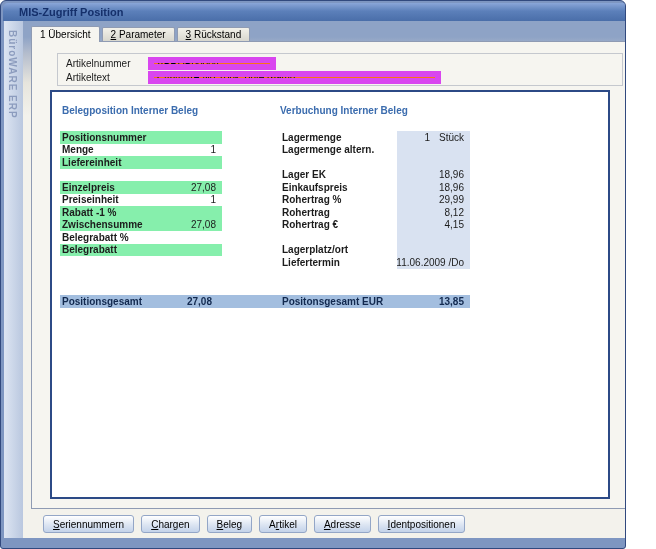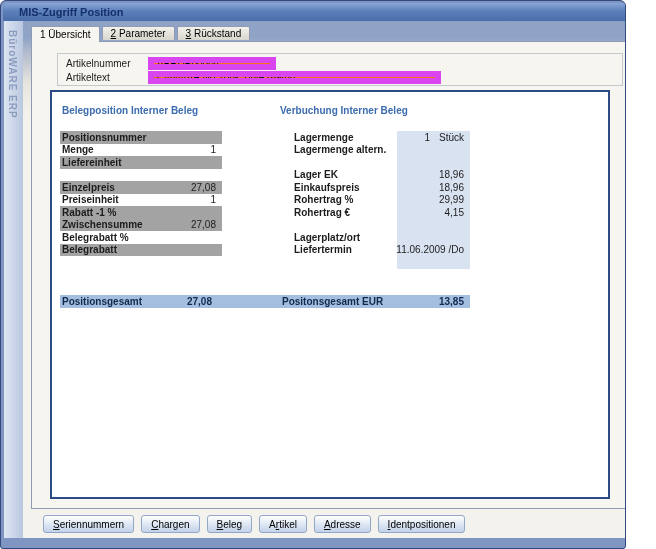--- a/index.html
+++ b/index.html
@@ -19,21 +19,21 @@
   .wbody{
     position:absolute;left:3px;top:20px;width:643px;height:517px;
     background:linear-gradient(180deg,#8ea3c6 0px,#8ea3c6 16px,#b3bccd 32px,#e7e5dd 62px,#f3f2ec 95px,#f3f2ec 100%);
   }
   .sidebar{position:absolute;left:0;top:0;width:19px;height:517px;
     background:linear-gradient(90deg,#dde5f2,#b9c7df);}
   .brand{
     position:absolute;top:9px;left:3px;writing-mode:vertical-rl;
     font-size:10px;font-weight:bold;color:#8c9cbe;letter-spacing:1px;white-space:nowrap;
   }
-  .tabs{position:absolute;left:27px;top:5px;height:16px;display:flex;align-items:flex-start;z-index:3;}
+  .tabs{position:absolute;left:27px;top:5px;height:16px;display:flex;align-items:center;z-index:3;}
   .tab{
     height:14px;line-height:14px;padding:0 8px;font-size:10px;color:#000;
     background:linear-gradient(#f2f1ea,#d8d7ce);
     border:1px solid #8f9bb3;border-bottom:none;border-radius:2px 2px 0 0;margin-right:2px;
     white-space:nowrap;cursor:default;
   }
   .tab.active{height:16px;line-height:16px;background:#f6f5f0;}
   .tabpanel{
     position:absolute;left:27px;top:20px;width:596px;height:468px;
     background:#f6f5f0;border:1px solid #8f9bb3;z-index:2;
@@ -47,27 +47,27 @@
   }
   .f-input.r1{top:3px;width:128px;} .f-input.r2{top:17px;width:293px;}
   .mainpanel{
     position:absolute;left:18px;top:48px;width:560px;height:409px;
     background:#ffffff;border:2px solid #2c4a86;
   }
   .col-header{position:absolute;top:13px;font-size:10px;font-weight:bold;color:#3b6cae;white-space:nowrap;}
   .col-header.left{left:10px;} .col-header.right{left:228px;}
   .leftcol{position:absolute;left:8px;top:39px;width:162px;}
   .lrow{height:12.5px;display:flex;align-items:center;font-size:10px;padding:0 6px 0 2px;}
-  .lrow.band{background:#a3a3a3;}
+  .lrow.band{background:#86efac;}
   .llabel{flex:1;font-weight:bold;color:#1c1c1c;white-space:nowrap;}
   .lvalue{text-align:right;color:#1c1c1c;white-space:nowrap;}
   .valueblock{position:absolute;left:345px;top:39px;width:73px;height:138px;background:#d9e2f1;}
   .rightcol{position:absolute;left:228px;top:39px;width:190px;z-index:1;}
   .rrow{height:12.5px;display:flex;align-items:center;font-size:10px;padding:0 6px 0 2px;}
-  .rlabel{flex:1;font-weight:bold;color:#1c1c1c;white-space:nowrap;margin-left:12px;}
+  .rlabel{flex:1;font-weight:bold;color:#1c1c1c;white-space:nowrap;}
   .rvalue{text-align:right;color:#1c1c1c;white-space:nowrap;}
   .runit{width:34px;text-align:right;color:#1c1c1c;white-space:nowrap;}
   .runit:empty{display:none;}
   .totalband{
     position:absolute;left:8px;top:189px;width:410px;height:13px;
     background:#a3bedf;font-size:10px;font-weight:bold;color:#12294f;margin-top:14px;
   }
   .totalband span{position:absolute;top:0;line-height:13px;white-space:nowrap;}
   .t-llabel{left:2px;}
   .t-lvalue{left:90px;width:62px;text-align:right;}
@@ -211,20 +211,25 @@
               <span class="rvalue">18,96</span>
 
             </div>
 
             <div class="rrow">
               <span class="rlabel">Rohertrag %</span>
               <span class="rvalue">29,99</span>
 
             </div>
 
+            <div class="rrow">
+              <span class="rlabel">Rohertrag</span>
+              <span class="rvalue">8,12</span>
+
+            </div>
 
             <div class="rrow">
               <span class="rlabel">Rohertrag €</span>
               <span class="rvalue">4,15</span>
 
             </div>
 
             <div class="rrow">
               <span class="rlabel"></span>
               <span class="rvalue"></span>

